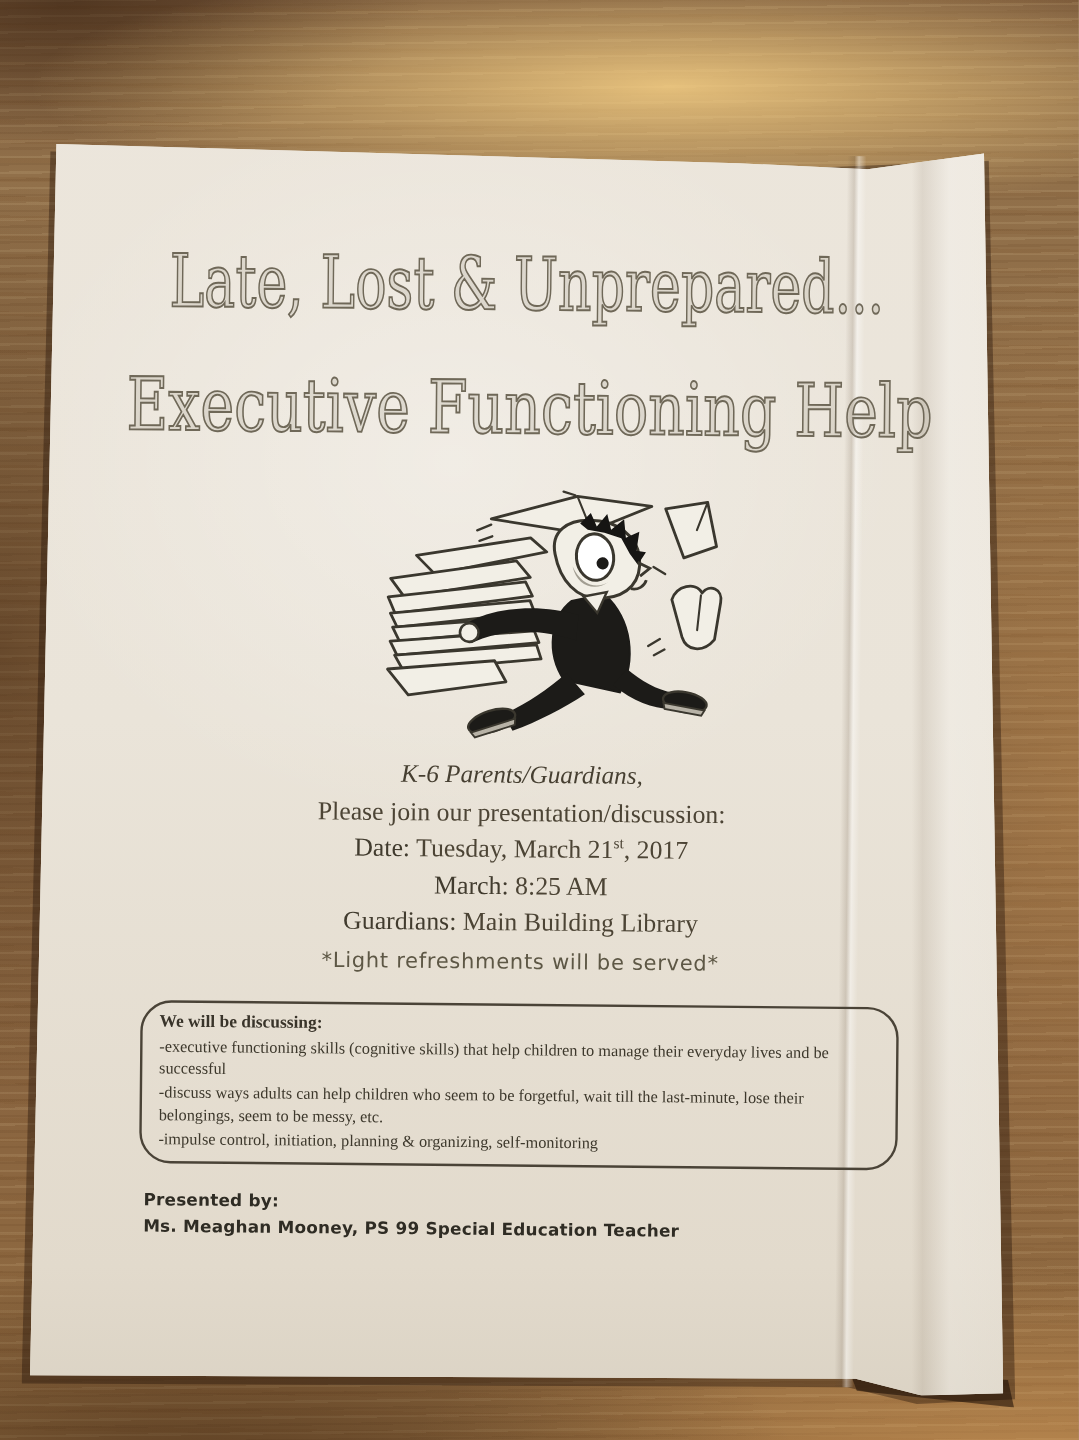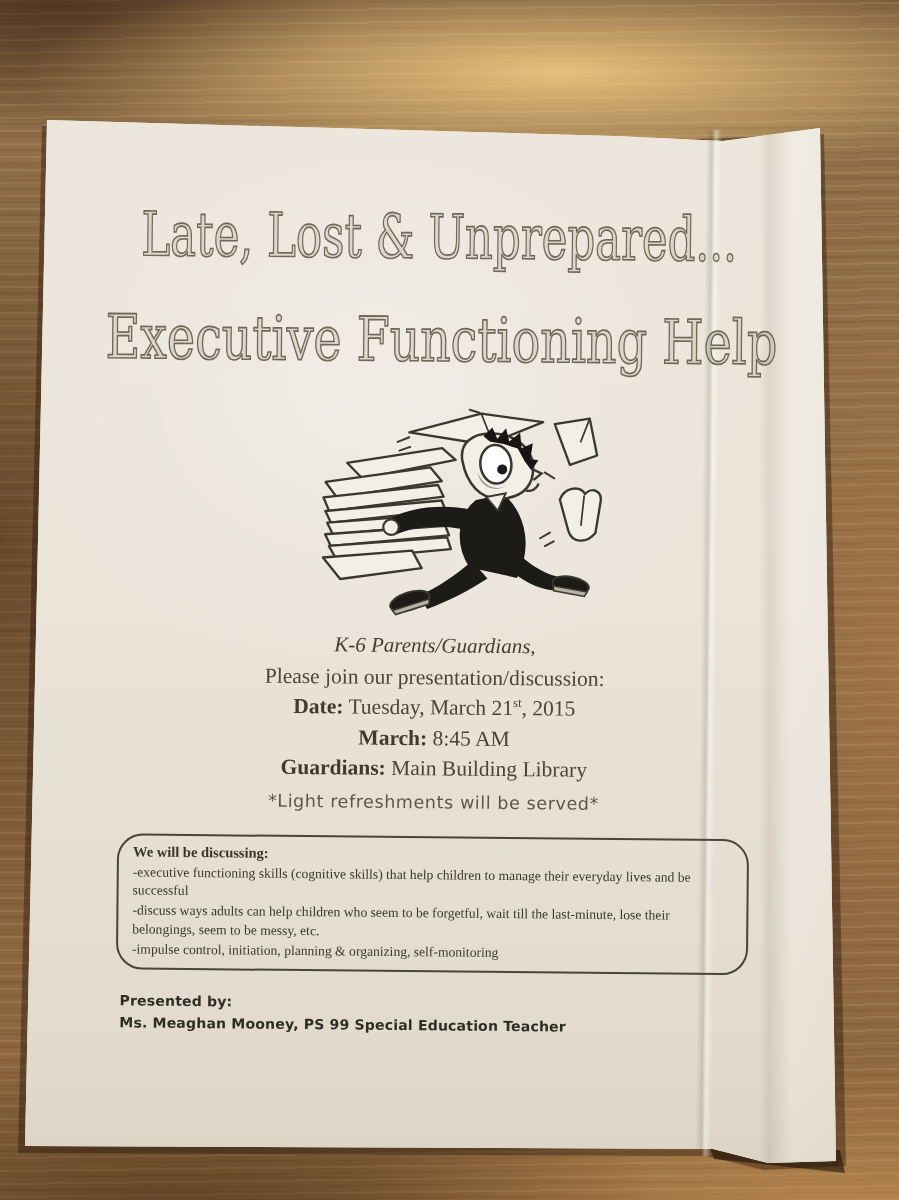--- a/index.html
+++ b/index.html
@@ -72,21 +72,21 @@
   .title .tscale{display:inline-block;}
   .title1{margin-top:82px;}
   .title1 .tscale{transform:scale(0.87,1.22);}
   .title2{margin-top:38px;}
   .title2 .tscale{transform:scale(0.95,1.22);}
   .cartoon-wrap{margin-top:34px;height:225px;}
   .cartoon-wrap svg{transform:translateX(15px);}
   .caption{font-style:italic;font-size:21px;line-height:26px;color:#463f31;}
   .invite{font-size:21.5px;line-height:30px;margin-top:4px;}
   .meta{font-size:21.5px;line-height:30.5px;}
-  .meta .lbl{font-weight:bold;color:#413b2e;}
+  .meta .lbl{font-weight:normal;color:#413b2e;}
   .meta sup{font-size:60%;vertical-align:super;line-height:0;}
   .refresh{
     font-family:"DejaVu Sans",sans-serif;
     font-size:17.5px;line-height:26px;margin-top:5px;
     color:#5d5745;letter-spacing:0.6px;
   }
   .disc-box{
     width:600px;margin:21px auto 0;
     border:2px solid #4a4337;border-radius:26px;
     padding:7px 14px 9px;
@@ -178,25 +178,25 @@
           <path d="M196,92 L216,88 L208,106 Z" fill="#f2efe6" stroke="#3a372e" stroke-width="2"></path>
         </g>
       </svg>
     </div>
 
     <div class="caption">K-6 Parents/Guardians,</div>
     <div class="invite">Please join our presentation/discussion:</div>
 
     <div class="meta">
       <span class="lbl">Date:</span>
-      <span>Tuesday, March 21</span><sup>st</sup><span>, 2015</span>
+      <span>Tuesday, March 21</span><sup>st</sup><span>, 2017</span>
     </div>
     <div class="meta">
       <span class="lbl">March:</span>
-      <span>8:45 AM</span>
+      <span>8:25 AM</span>
     </div>
     <div class="meta">
       <span class="lbl">Guardians:</span>
       <span>Main Building Library</span>
     </div>
 
     <div class="refresh">*Light refreshments will be served*</div>
 
     <div class="disc-box">
       <div class="bhead">We will be discussing:</div>

